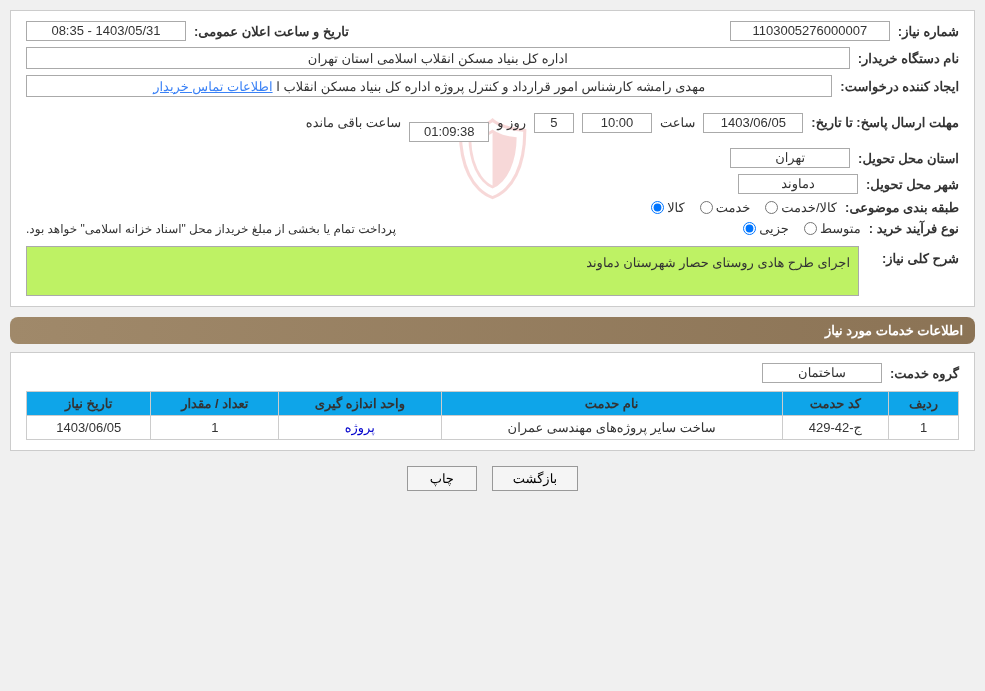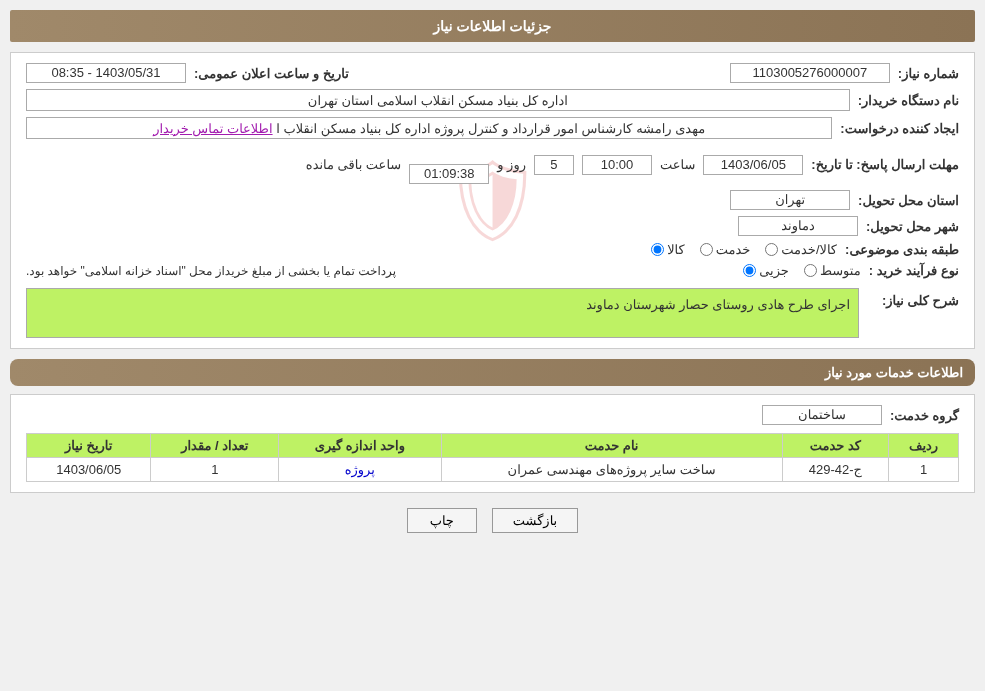--- a/index.html
+++ b/index.html
@@ -47,21 +47,21 @@
       border: 1px solid #aaa;
       background: white;
       padding: 2px 6px;
       flex: 1;
       height: 22px;
       display: flex;
       align-items: center;
       justify-content: center;
     }
     .link-text {
-      color: #a21caf;
+      color: #3b82f6;
       text-decoration: underline;
       cursor: pointer;
     }
     .row-flex {
       display: flex;
       align-items: center;
       gap: 8px;
       margin-bottom: 6px;
     }
     .radio-group {
@@ -82,21 +82,21 @@
       min-height: 50px;
       text-align: right;
       direction: rtl;
     }
     .services-table {
       width: 100%;
       border-collapse: collapse;
       margin-top: 8px;
     }
     .services-table th {
-      background: #bef264;
+      background: #0ea5e9;
       border: 1px solid #ccc;
       padding: 4px 8px;
       text-align: center;
       font-weight: bold;
     }
     .services-table td {
       border: 1px solid #ccc;
       padding: 4px 8px;
       text-align: center;
       background: white;
@@ -155,23 +155,20 @@
       font-size: 13px;
       margin: 8px 0;
       border-radius: 8px;
     }
   </style>
 </head>
 <body>
 
 <div class="page-container">
 
-  <div class="section-header">
-    <span>جزئیات اطلاعات نیاز</span>
-  </div>
 
   <div class="main-box watermark-area">
     <div class="shield-watermark">🛡</div>
     <div class="content-above-watermark">
 
       <div class="row-flex">
         <span class="row-label-right">شماره نیاز:</span>
         <div class="value-box" style="min-width:160px;">
           <span>1103005276000007</span>
         </div>

